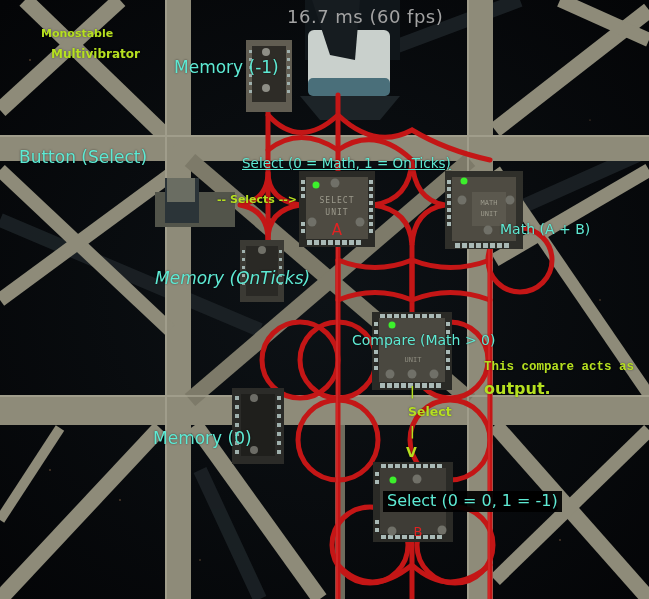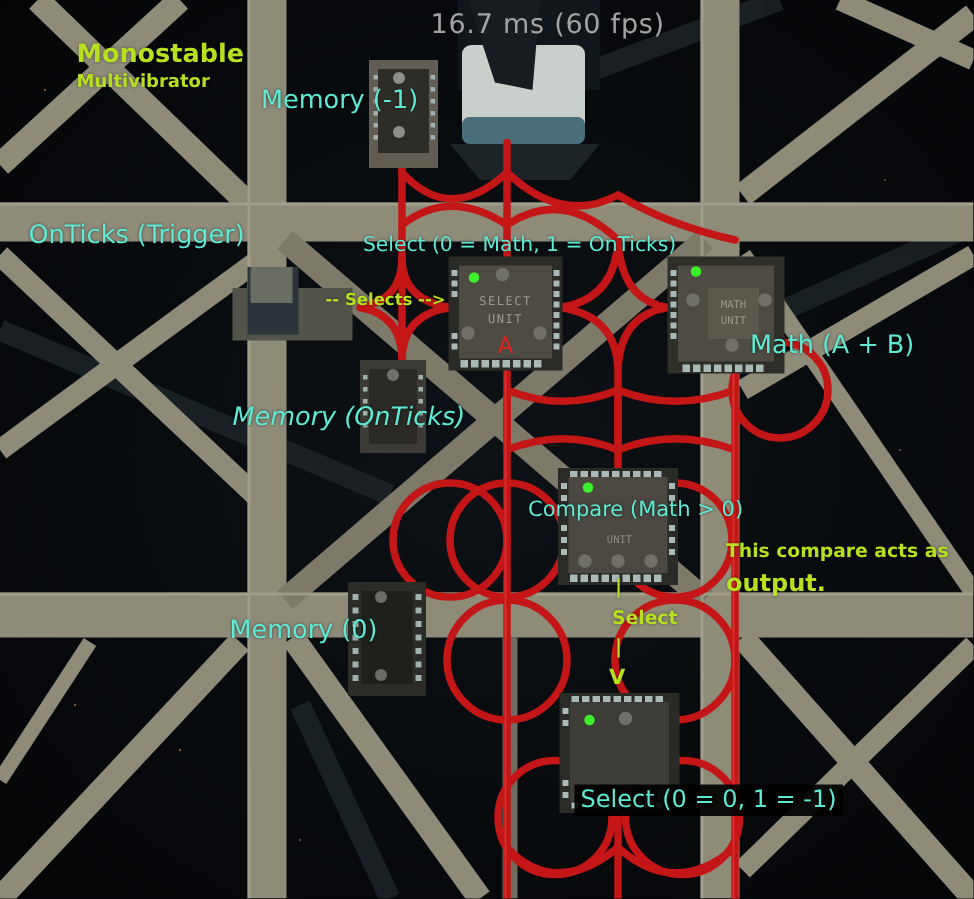--- a/index.html
+++ b/index.html
@@ -330,40 +330,40 @@
     <circle cx="393" cy="480" r="3.5" fill="#3cf02c"></circle>
     <circle cx="417" cy="479" r="4.5" fill="#707068"></circle>
     <circle cx="392" cy="531" r="4.5" fill="#707068"></circle>
     <circle cx="442" cy="530" r="4.5" fill="#707068"></circle>
     <text x="418" y="536" text-anchor="middle" fill="#e02222" font-family="DejaVu Sans, sans-serif" font-size="13">B</text>
   </g>
 </svg>
 
 <div class="lbl fps" style="left:287px; top:8px;">16.7 ms (60 fps)</div>
 
-<div class="lbl green" style="left:51px; top:28px; font-size:17px;text-align:right;">Monostable</div>
+<div class="lbl green" style="left:41px; top:28px; font-size:11px;text-align:right;">Monostable</div>
 <div class="lbl green" style="left:51px; top:48px; font-size:12px;">Multivibrator</div>
 
 <div class="lbl white" style="left:174px; top:59px; font-size:17px;">Memory (-1)</div>
 
-<div class="lbl white" style="left:19px; top:149px; font-size:17px;">OnTicks (Trigger)</div>
-
-<div class="lbl white" style="left:242px; top:157px; font-size:13.5px;">Select (0 = Math, 1 = OnTicks)</div>
+<div class="lbl white" style="left:19px; top:149px; font-size:17px;">Button (Select)</div>
+
+<div class="lbl white" style="left:242px; top:157px; font-size:13.5px;text-decoration:underline;">Select (0 = Math, 1 = OnTicks)</div>
 
 <div class="lbl green" style="left:217px; top:194px; font-size:11px;">-- Selects --&gt;</div>
 
-<div class="lbl white" style="left:500px; top:222px; font-size:17px;">Math (A + B)</div>
+<div class="lbl white" style="left:500px; top:222px; font-size:14px;">Math (A + B)</div>
 
 <div class="lbl white" style="left:155px; top:270px; font-size:17px;font-style:italic;">Memory (OnTicks)</div>
 
 <div class="lbl white" style="left:352px; top:333px; font-size:14px;">Compare (Math &gt; 0)</div>
 
-<div class="lbl green" style="left:484px; top:361px; font-size:12.5px;">This compare acts as</div>
+<div class="lbl green" style="left:484px; top:361px; font-size:12.5px;font-family:Liberation Mono, monospace;">This compare acts as</div>
 <div class="lbl green" style="left:484px; top:381px; font-size:16px;">output.</div>
 
 <div class="lbl green" style="left:410px; top:385px; font-size:13px;">|</div>
 <div class="lbl green" style="left:408px; top:406px; font-size:12.5px;">Select</div>
 <div class="lbl green" style="left:410px; top:425px; font-size:13px;">|</div>
 <div class="lbl green" style="left:406px; top:445px; font-size:14px;">V</div>
 
-<div class="lbl white" style="left:153px; top:412px; font-size:17px;">Memory (0)</div>
-
-<div class="lbl white boxed" style="left:383px; top:491px; font-size:16px;margin-top:32px;">Select (0 = 0, 1 = -1)</div>
+<div class="lbl white" style="left:153px; top:430px; font-size:17px;">Memory (0)</div>
+
+<div class="lbl white boxed" style="left:383px; top:491px; font-size:16px;">Select (0 = 0, 1 = -1)</div>
 
 </body></html>

